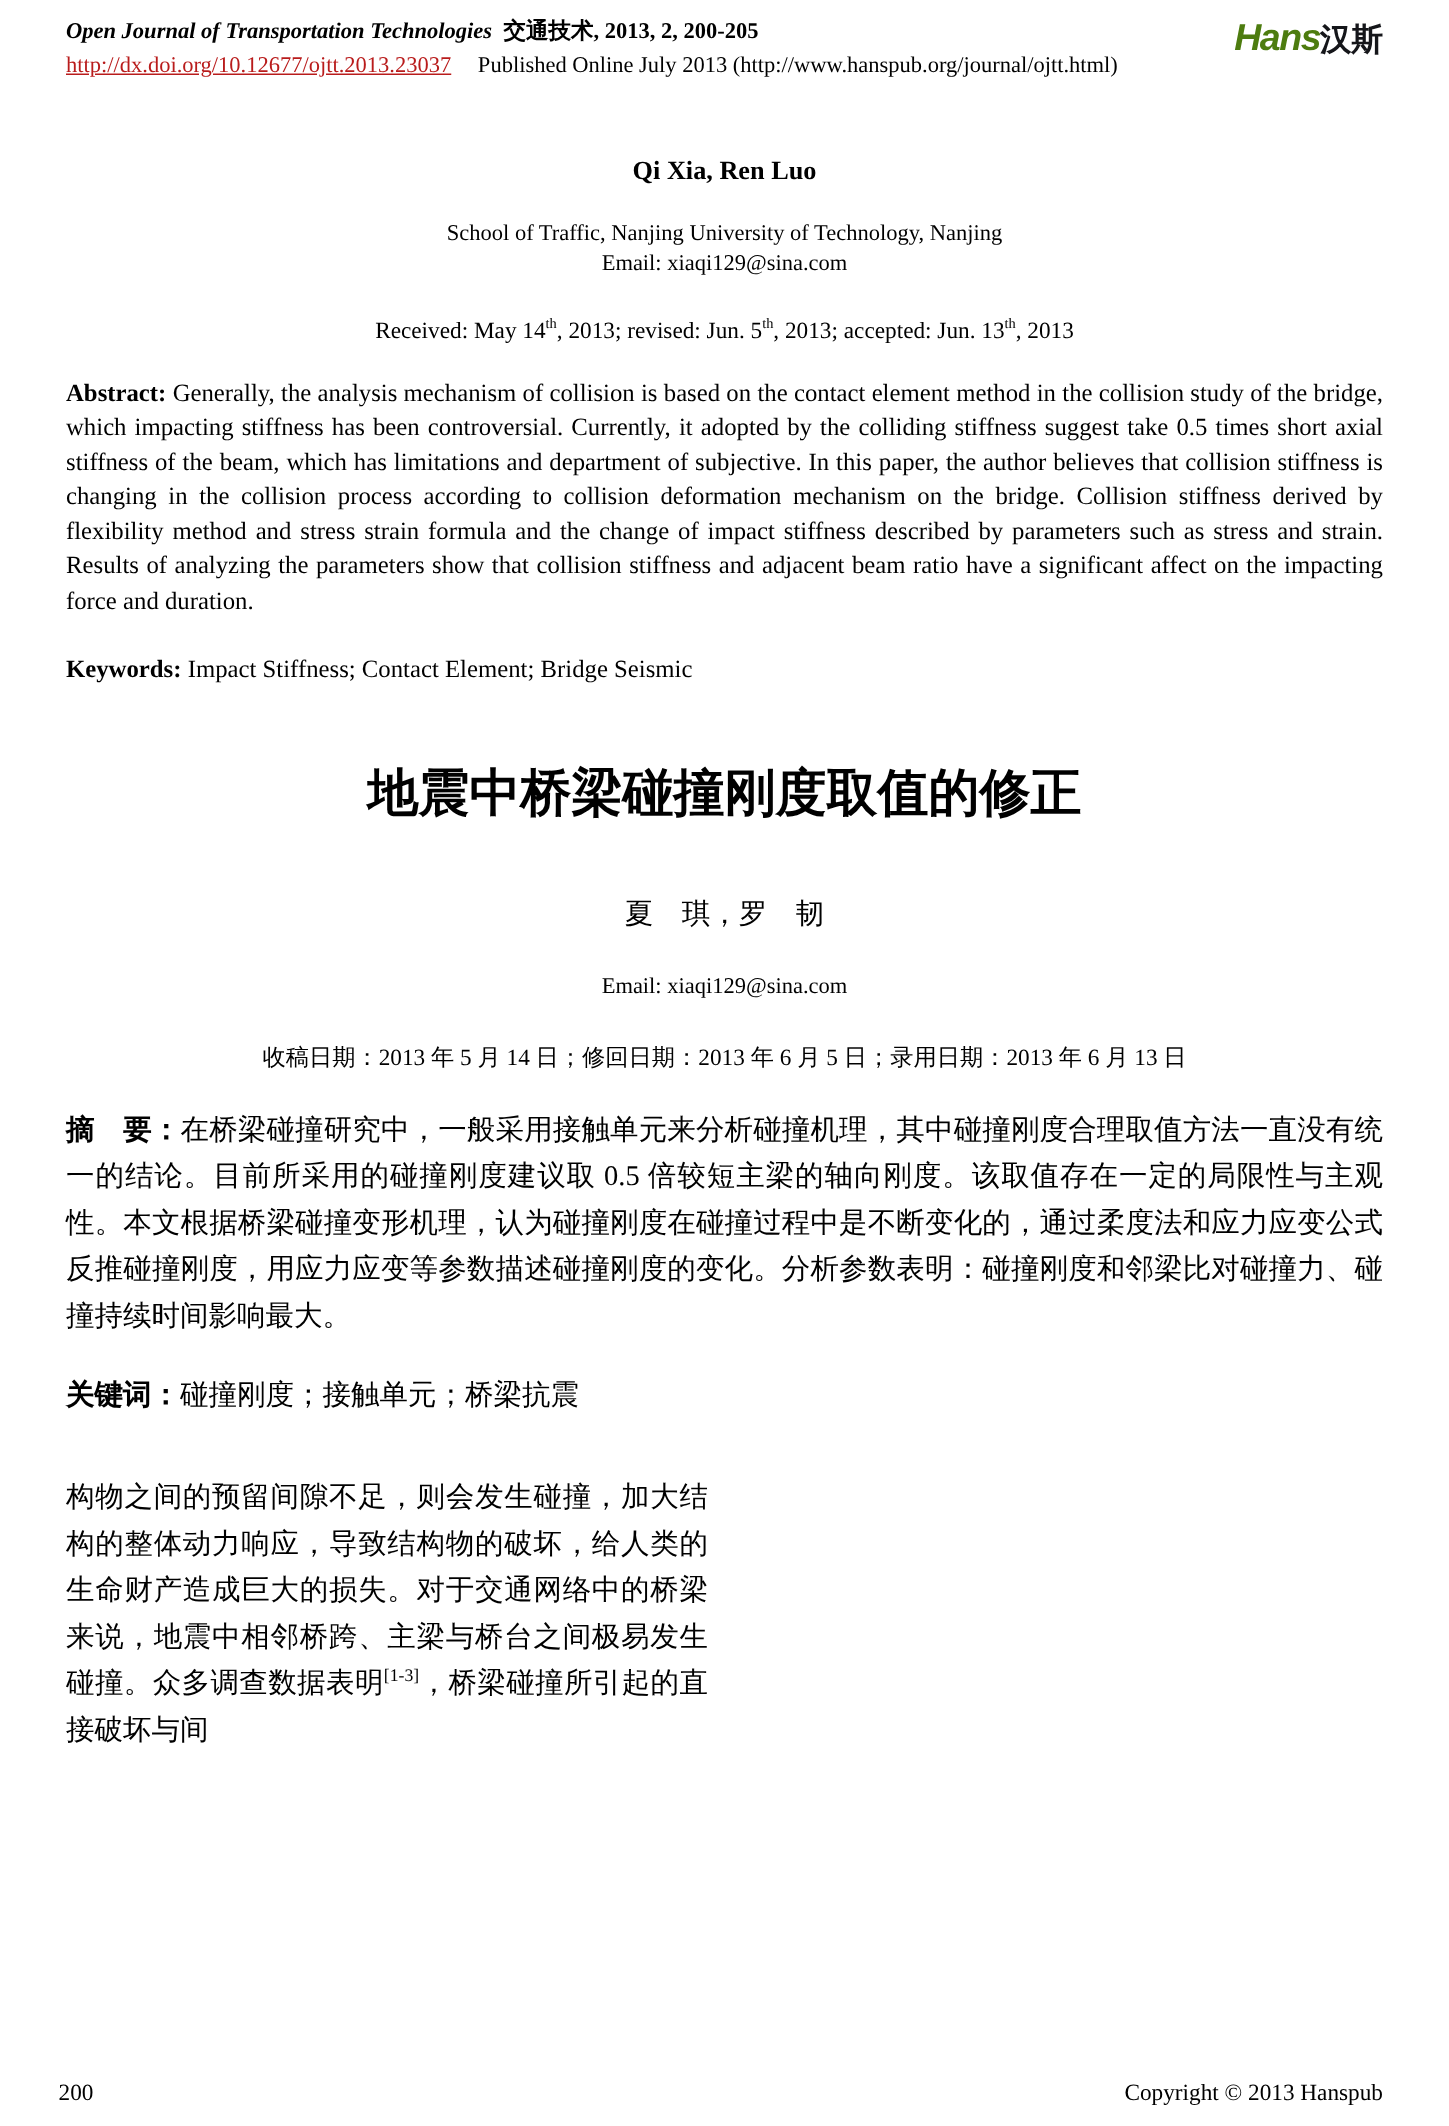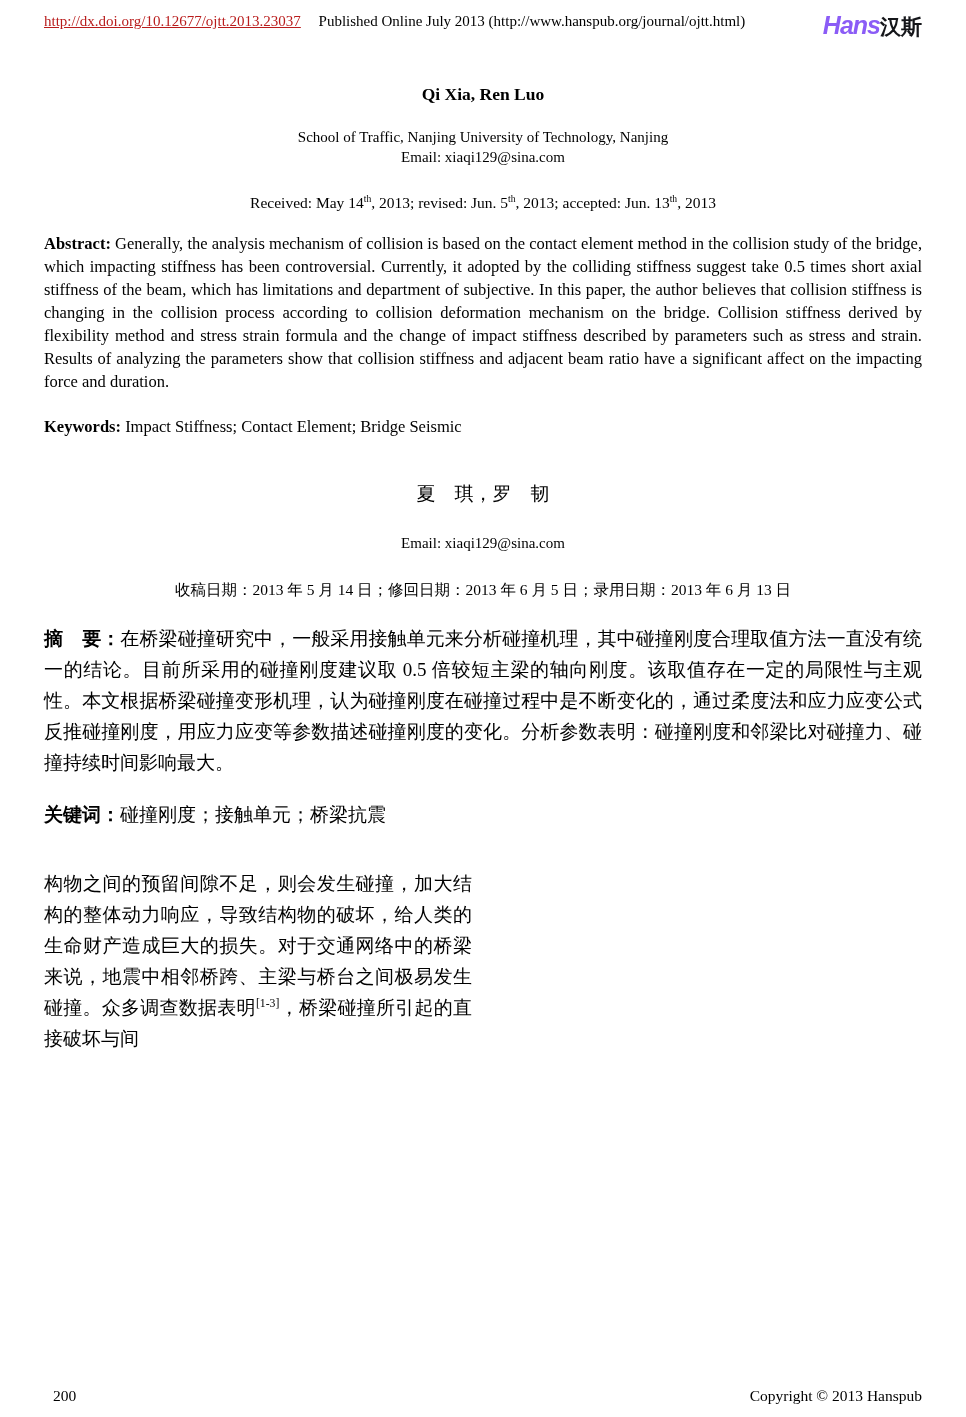--- a/index.html
+++ b/index.html
@@ -16,21 +16,21 @@
 
   
   .masthead { display: flex; justify-content: space-between; align-items: flex-start; }
   .mast-left { font-size: 15px; line-height: 1.55; }
   .journal-en { font-weight: bold; font-style: italic; }
   .journal-cn { font-weight: bold; margin-left: 4px; }
   .doi-link { color: #b91c1c; text-decoration: underline; cursor: pointer; }
   .pub-info { margin-left: 14px; }
   .logo { white-space: nowrap; line-height: 1; padding-top: 3px; }
   .logo-latin { font-family: "Liberation Sans", sans-serif; font-weight: bold; font-style: italic;
-                font-size: 25px; color: #8b5cf6; letter-spacing: -1px; }
+                font-size: 25px; color: #4d7c0f; letter-spacing: -1px; }
   .logo-cjk { font-weight: bold; font-size: 21px; color: #15161a; text-align: center; }
 
   
   .title-en { margin-top: 36px; text-align: center; font-size: 30px; font-weight: bold; line-height: 1.35; }
   .authors-en { margin-top: 46px; text-align: center; font-size: 17.5px; font-weight: bold; }
   .affil-block { margin-top: 22px; text-align: center; font-size: 15px; line-height: 1.35; }
   .received-line { margin-top: 26px; text-align: center; font-size: 15.5px; }
   sup { font-size: 0.62em; vertical-align: super; line-height: 0; }
   .copyright-notice { margin-top: 22px; font-size: 13.5px; line-height: 1.45; text-align: justify; }
   .abstract-en { margin-top: 20px; font-size: 16.5px; line-height: 1.4; text-align: justify; }
@@ -46,30 +46,34 @@
   .label-cn { font-weight: bold; }
   .keywords-cn { margin-top: 24px; font-size: 19px; }
 
   
   .columns { margin-top: 40px; display: flex; gap: 22px; }
   .col { width: 428px; font-size: 19px; line-height: 31px; text-align: justify; }
   .section-heading { font-size: 20px; font-weight: bold; line-height: 1.3; margin-bottom: 12px; }
   .indent { text-indent: 2em; }
 
   
-  .footer { position: absolute; left: 53px; right: 44px; bottom: 12px;
+  .footer { position: absolute; left: 39px; right: 44px; bottom: 12px;
             display: flex; justify-content: space-between; font-size: 15.5px; }
 </style>
 </head>
 <body>
 
 <div class="page">
 
   <div class="masthead">
     <div class="mast-left">
+      <div>
+        <span class="journal-en">Open Journal of Transportation Technologies</span>
+        <span class="journal-cn">交通技术, 2013, 2, 200-205</span>
+      </div>
       <div>
         <a class="doi-link">http://dx.doi.org/10.12677/ojtt.2013.23037</a>
         <span class="pub-info">Published Online July 2013 (http://www.hanspub.org/journal/ojtt.html)</span>
       </div>
     </div>
     <div class="logo">
       <span class="logo-latin">Hans</span><span class="logo-cjk">汉斯</span>
     </div>
   </div>
 
@@ -81,20 +85,21 @@
     <div>Email: xiaqi129@sina.com</div>
   </div>
 
   <div class="received-line"><span>Received: May 14</span><sup>th</sup><span>, 2013; revised: Jun. 5</span><sup>th</sup><span>, 2013; accepted: Jun. 13</span><sup>th</sup><span>, 2013</span></div>
 
 
   <p class="abstract-en"><span class="bold">Abstract:</span> <span>Generally, the analysis mechanism of collision is based on the contact element method in the collision study of the bridge, which impacting stiffness has been controversial. Currently, it adopted by the colliding stiffness suggest take 0.5 times short axial stiffness of the beam, which has limitations and department of subjective. In this paper, the author believes that collision stiffness is changing in the collision process according to collision deformation mechanism on the bridge. Collision stiffness derived by flexibility method and stress strain formula and the change of impact stiffness described by parameters such as stress and strain. Results of analyzing the parameters show that collision stiffness and adjacent beam ratio have a significant affect on the impacting force and duration.</span></p>
 
   <p class="keywords-en"><span class="bold">Keywords:</span> <span>Impact Stiffness; Contact Element; Bridge Seismic</span></p>
 
+  <h2 class="title-cn">地震中桥梁碰撞刚度取值的修正</h2>
 
   <div class="authors-cn">夏　琪，罗　韧</div>
 
   <div class="affil-block-cn">
     <div>Email: xiaqi129@sina.com</div>
   </div>
 
   <div class="dates-cn">收稿日期：2013 年 5 月 14 日；修回日期：2013 年 6 月 5 日；录用日期：2013 年 6 月 13 日</div>
 
   <p class="abstract-cn"><span class="label-cn">摘　要：</span><span>在桥梁碰撞研究中，一般采用接触单元来分析碰撞机理，其中碰撞刚度合理取值方法一直没有统一的结论。目前所采用的碰撞刚度建议取 0.5 倍较短主梁的轴向刚度。该取值存在一定的局限性与主观性。本文根据桥梁碰撞变形机理，认为碰撞刚度在碰撞过程中是不断变化的，通过柔度法和应力应变公式反推碰撞刚度，用应力应变等参数描述碰撞刚度的变化。分析参数表明：碰撞刚度和邻梁比对碰撞力、碰撞持续时间影响最大。</span></p>

